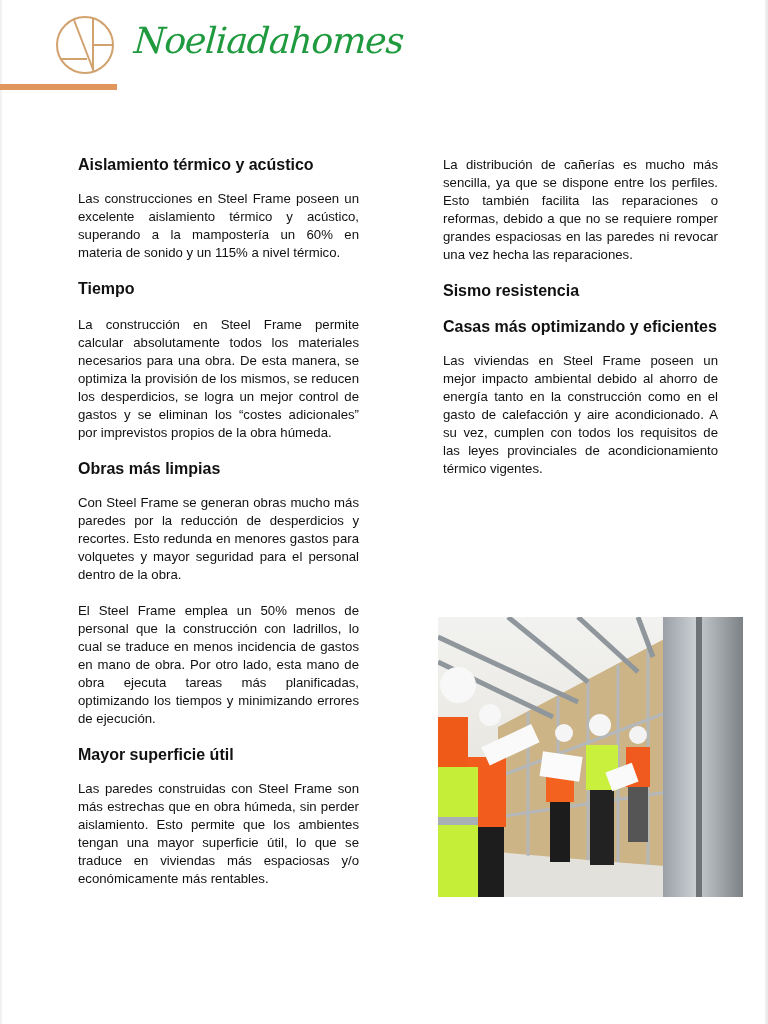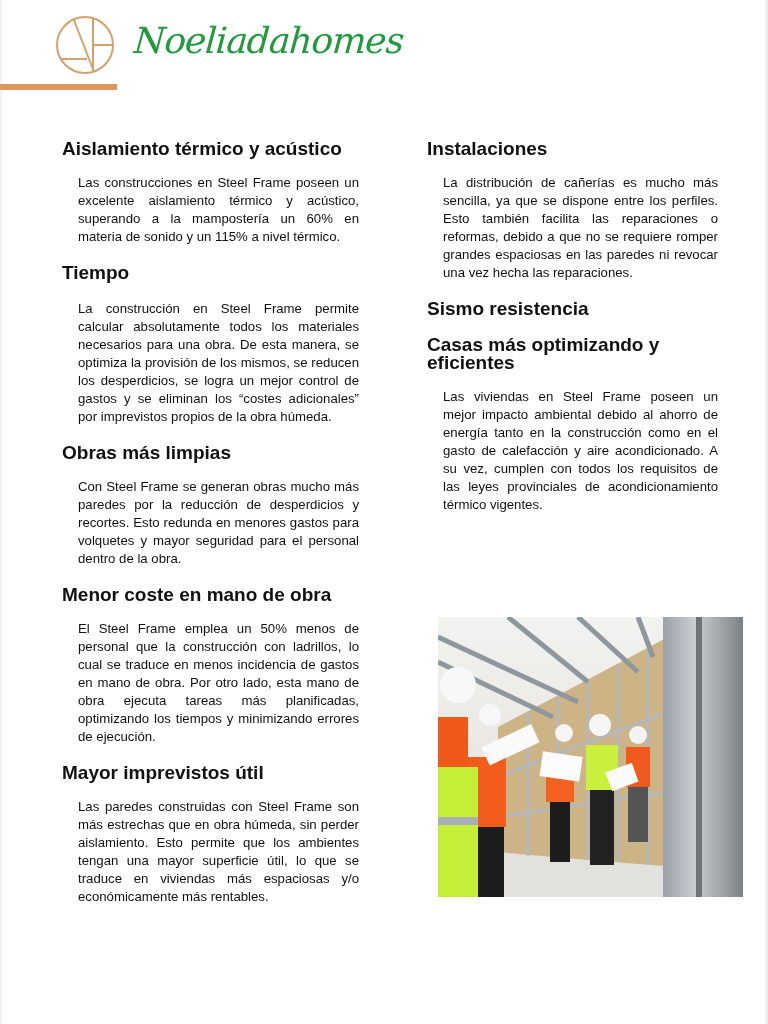--- a/index.html
+++ b/index.html
@@ -7,21 +7,21 @@
   .page-edge{position:absolute;right:0;top:0;width:3px;height:1024px;background:linear-gradient(to right,#f4f4f4,#e6e6e6);}
   .page-edge-left{position:absolute;left:0;top:0;width:2px;height:1024px;background:#f2f2f2;}
   .header{position:absolute;left:0;top:0;width:768px;height:100px;}
   .logo-mark{position:absolute;left:54px;top:14px;width:62px;height:62px;}
   .brand{position:absolute;left:134px;top:20px;font-family:"DejaVu Serif",serif;font-style:italic;font-size:36px;color:#1f9a3e;letter-spacing:-1px;transform:skewX(-4deg);}
   .header-rule{position:absolute;left:0;top:84px;width:117px;height:6px;background:#e0965c;}
   .col{position:absolute;top:140px;width:313px;font-size:13.2px;line-height:18px;}
   .col-left{left:62px;}
   .col-right{left:427px;width:307px;}
   .section{margin:0 0 18px 0;}
-  .section h3{margin:0;font-size:19px;font-weight:bold;line-height:18px;}
+  .section h3{margin:16px;font-size:16px;font-weight:bold;line-height:18px;}
   .section p{margin:16px;text-align:justify;}
   .photo{position:absolute;left:438px;top:617px;width:305px;height:280px;overflow:hidden;background:#cfc3a6;}
 </style>
 </head>
 <body>
 
 <div class="page-edge-left"></div>
 <div class="page-edge"></div>
 
 <div class="header">
@@ -45,32 +45,30 @@
     <h3>Tiempo</h3>
   </div>
   <div class="section">
     <p>La construcción en Steel Frame permite calcular absolutamente todos los materiales necesarios para una obra. De esta manera, se optimiza la provisión de los mismos, se reducen los desperdicios, se logra un mejor control de gastos y se eliminan los “costes adicionales” por imprevistos propios de la obra húmeda.</p>
   </div>
   <div class="section">
     <h3>Obras más limpias</h3>
     <p>Con Steel Frame se generan obras mucho más paredes por la reducción de desperdicios y recortes. Esto redunda en menores gastos para volquetes y mayor seguridad para el personal dentro de la obra.</p>
   </div>
   <div class="section">
-    <h3>Menor coste en mano de obra</h3>
     <p>El Steel Frame emplea un 50% menos de personal que la construcción con ladrillos, lo cual se traduce en menos incidencia de gastos en mano de obra. Por otro lado, esta mano de obra ejecuta tareas más planificadas, optimizando los tiempos y minimizando errores de ejecución.</p>
   </div>
   <div class="section">
-    <h3>Mayor imprevistos útil</h3>
+    <h3>Mayor superficie útil</h3>
     <p>Las paredes construidas con Steel Frame son más estrechas que en obra húmeda, sin perder aislamiento. Esto permite que los ambientes tengan una mayor superficie útil, lo que se traduce en viviendas más espaciosas y/o económicamente más rentables.</p>
   </div>
 </div>
 
 <div class="col col-right">
   <div class="section">
-    <h3>Instalaciones</h3>
     <p>La distribución de cañerías es mucho más sencilla, ya que se dispone entre los perfiles. Esto también facilita las reparaciones o reformas, debido a que no se requiere romper grandes espaciosas en las paredes ni revocar una vez hecha las reparaciones.</p>
   </div>
   <div class="section">
     <h3>Sismo resistencia</h3>
   </div>
   <div class="section">
     <h3>Casas más optimizando y eficientes</h3>
     <p>Las viviendas en Steel Frame poseen un mejor impacto ambiental debido al ahorro de energía tanto en la construcción como en el gasto de calefacción y aire acondicionado. A su vez, cumplen con todos los requisitos de las leyes provinciales de acondicionamiento térmico vigentes.</p>
   </div>
 </div>

